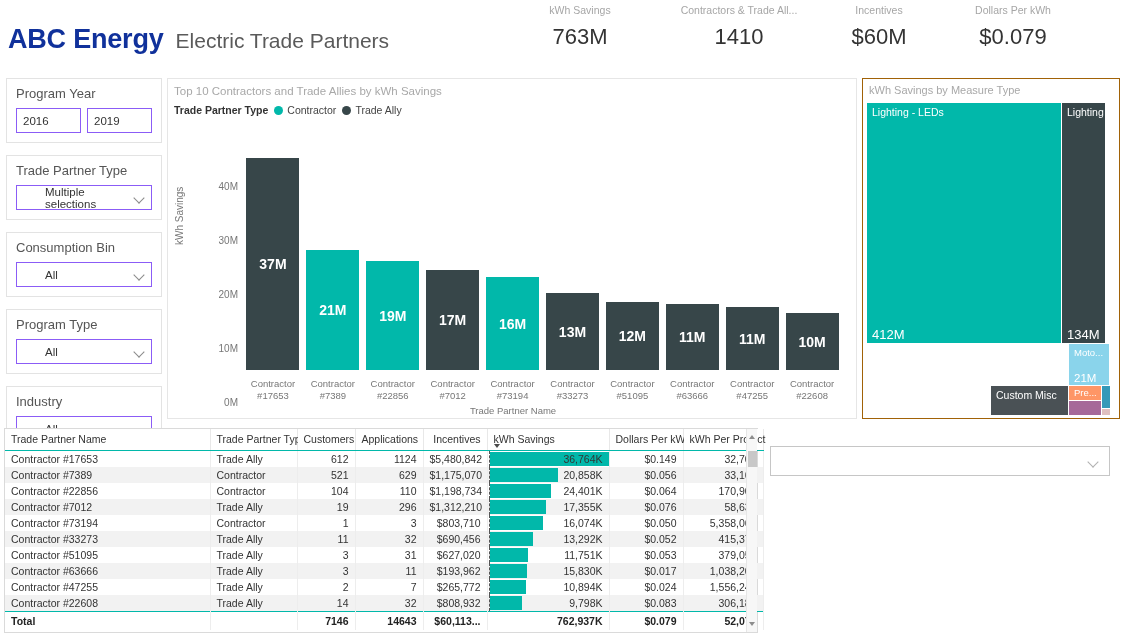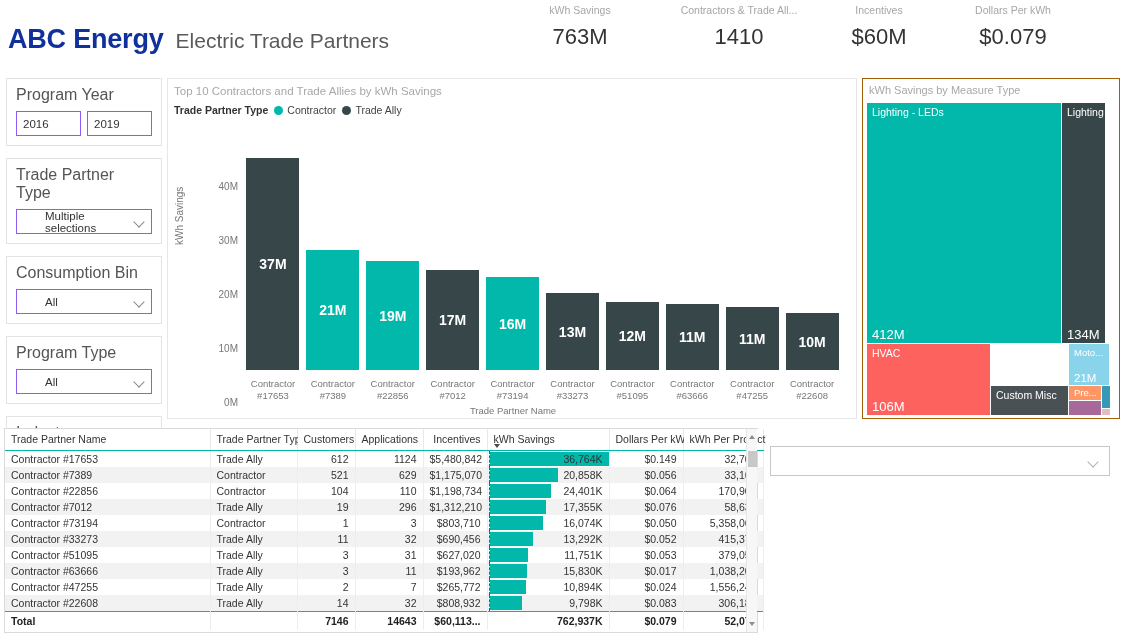--- a/index.html
+++ b/index.html
@@ -26,21 +26,21 @@
   .kpi { position: absolute; top: 4px; text-align: center; }
   .kpi-label { font-size: 10.5px; color: #a6a6a6; white-space: nowrap; }
   .kpi-value { font-size: 22px; color: #333; margin-top: 8px; white-space: nowrap; }
 
   
   #slicers { position: absolute; left: 6px; top: 78px; width: 156px; }
   .slicer {
     border: 1px solid #e3e3e3; background: #fff;
     padding: 7px 9px 9px 9px; margin-bottom: 12px;
   }
-  .slicer-title { font-size: 16px; color: #555; margin-bottom: 7px; }
+  .slicer-title { font-size: 13px; color: #555; margin-bottom: 7px; }
   .slicer-box {
     border: 1px solid #8b5cf6; height: 25px;
     display: flex; align-items: center; padding: 0 6px;
     font-size: 11.5px; color: #333; position: relative;
   }
   .range-row { display: flex; gap: 6px; }
   .range-row .slicer-box { flex: 1; }
   .dropdown-box { justify-content: space-between; padding-left: 28px; }
   .chev {
     width: 11px; height: 11px; flex: 0 0 11px;
@@ -374,24 +374,20 @@
       <div class="tile" style="left:0;top:0;width:194px;height:240px;background:#01B8AA">
         <span class="t-name">Lighting - LEDs</span>
         <span class="t-val">412M</span>
       </div>
 
       <div class="tile" style="left:195px;top:0;width:43px;height:240px;background:#374649">
         <span class="t-name">Lighting ...</span>
         <span class="t-val">134M</span>
       </div>
 
-      <div class="tile" style="left:0;top:241px;width:123px;height:71px;background:#FD625E">
-        <span class="t-name">HVAC</span>
-        <span class="t-val">106M</span>
-      </div>
 
 
       <div class="tile" style="left:124px;top:283px;width:77px;height:29px;background:#4A5155">
         <span class="t-name">Custom Misc</span>
       </div>
 
       <div class="tile small" style="left:202px;top:241px;width:40px;height:41px;background:#8AD4EB">
         <span class="t-name">Moto...</span>
         <span class="t-val">21M</span>
       </div>

